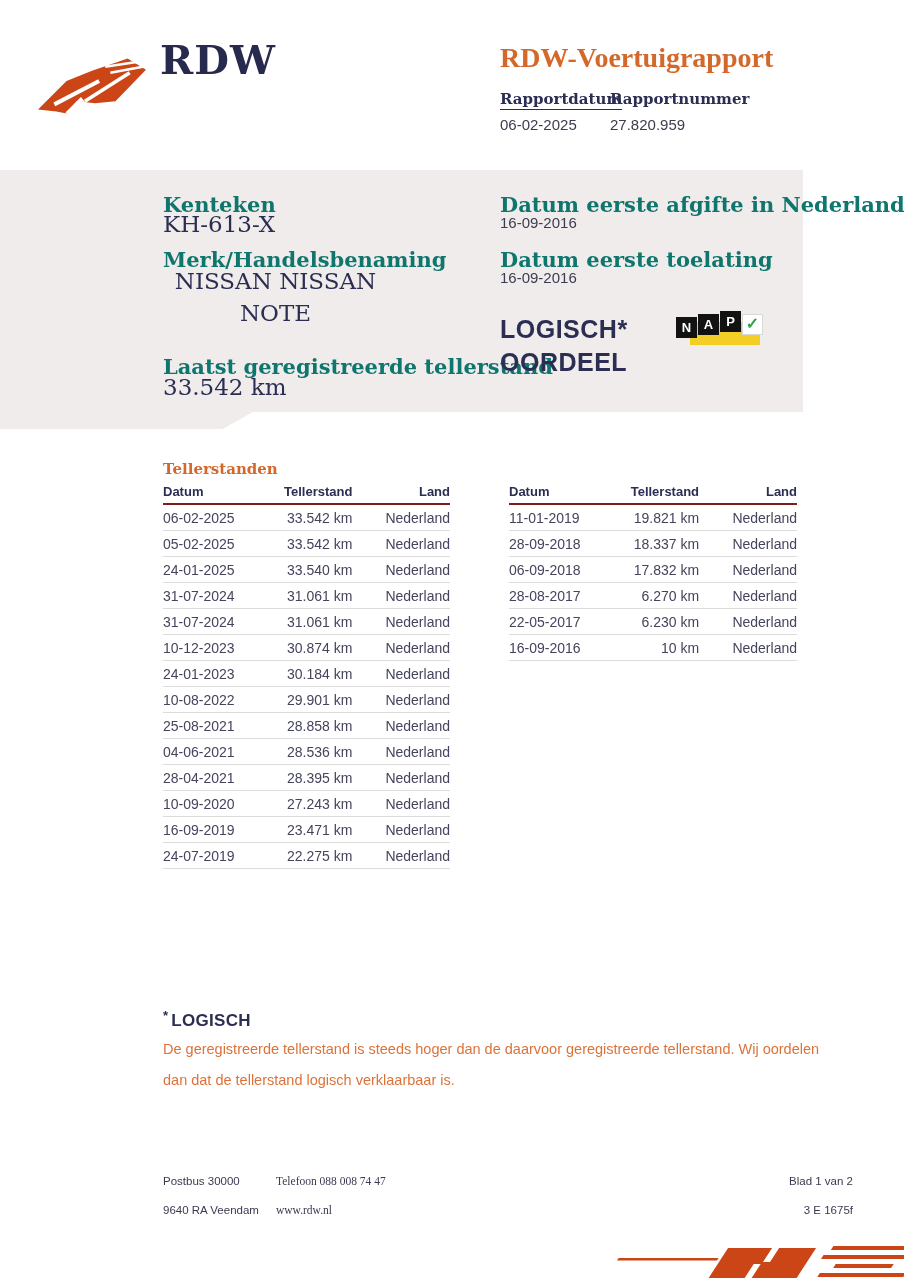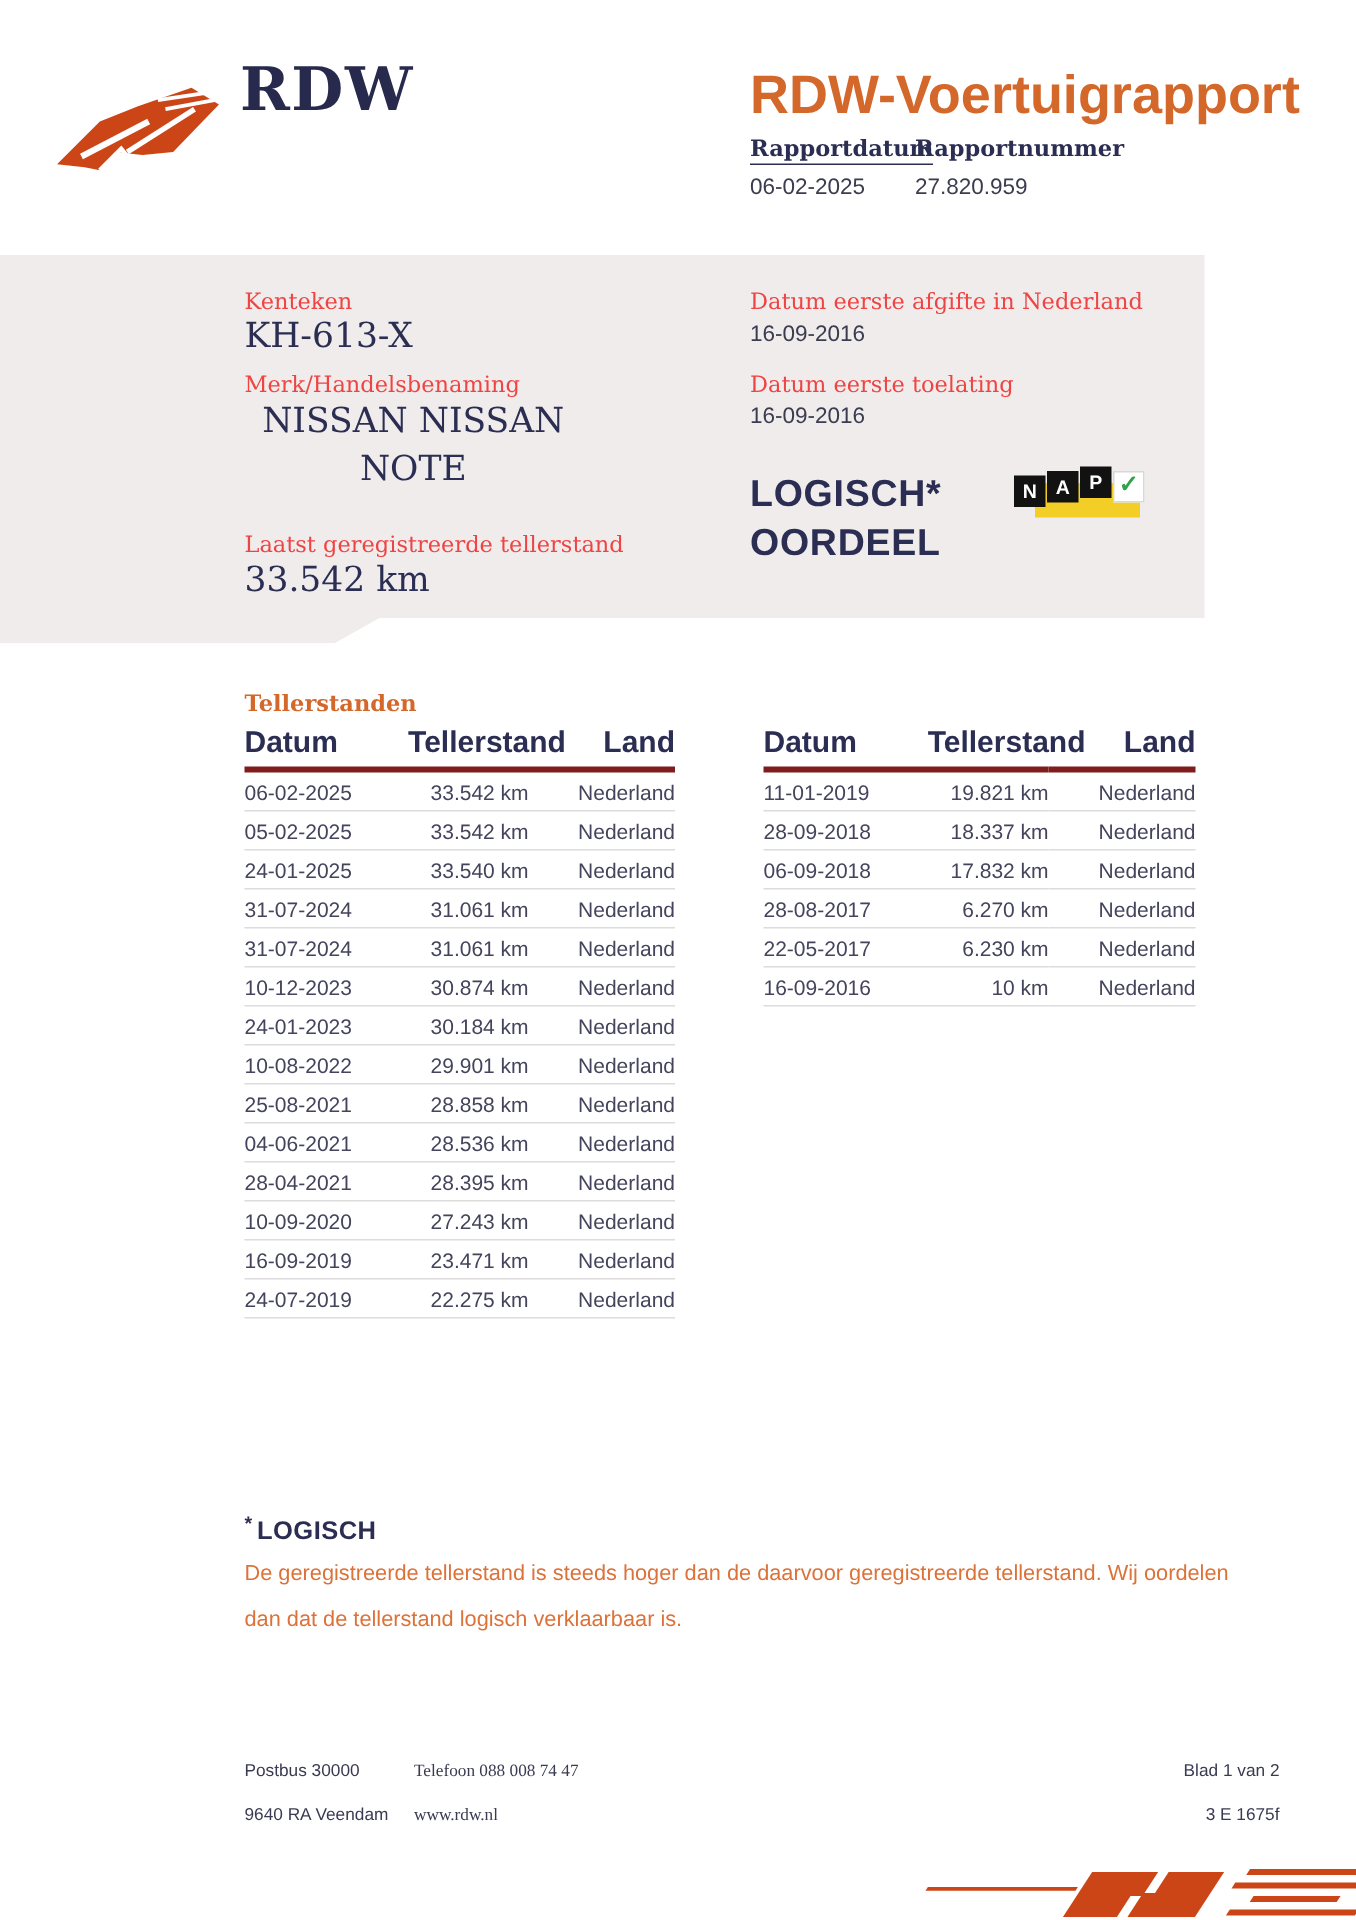--- a/index.html
+++ b/index.html
@@ -10,41 +10,41 @@
   }
   
   .logo-svg{position:absolute;left:36px;top:50px;width:112px;height:68px;}
   .brand{
     position:absolute;left:160px;top:36px;
     font-family:"DejaVu Serif",serif;font-weight:bold;font-size:40px;
     color:#272A4D;letter-spacing:1px;
   }
   .doc-title{
     position:absolute;left:500px;top:42px;
-    font-family:Liberation Sans, sans-serif;font-weight:bold;font-size:36px;
+    font-family:Liberation Serif, serif;font-weight:bold;font-size:28px;
     color:#D4682A;
   }
   .meta-label{
     position:absolute;top:90px;
     font-family:"DejaVu Serif",serif;font-weight:bold;font-size:15px;color:#2B2E52;
   }
   .meta-label.l1{left:500px;border-bottom:1.5px solid #2B2E52;padding-bottom:1px;}
   .meta-label.l2{left:610px;}
   .meta-value{position:absolute;top:116px;font-size:15px;color:#3C3C50;}
   .meta-value.v1{left:500px;}
   .meta-value.v2{left:610px;}
   
   .panel{position:absolute;left:0;top:170px;width:803px;height:242px;background:#EFECEB;}
   .panel-wedge{
     position:absolute;left:0;top:412px;width:253px;height:17px;background:#EFECEB;
     clip-path:polygon(0 0,100% 0,88% 100%,0 100%);
   }
   .flabel{
-    position:absolute;font-family:"DejaVu Serif",serif;font-weight:normal;
-    font-size:15px;color:#ef4444;
+    position:absolute;font-family:"DejaVu Serif",serif;font-weight:bold;
+    font-size:21px;color:#0f766e;
   }
   .serif-value{
     position:absolute;font-family:"DejaVu Serif",serif;
     font-size:23px;color:#2B2E52;line-height:32px;
   }
   .sans-value{position:absolute;font-size:15px;color:#3C3C50;}
   .oordeel{
     position:absolute;left:500px;top:313px;
     font-weight:bold;font-size:25px;line-height:33px;color:#2B2E52;letter-spacing:.5px;
   }
@@ -65,22 +65,22 @@
   }
   
   .section-title{
     position:absolute;left:163px;top:460px;
     font-family:"DejaVu Serif",serif;font-weight:bold;font-size:15px;color:#D4682A;
   }
   .km-table{position:absolute;top:484px;border-collapse:collapse;table-layout:fixed;}
   .km-table.left{left:163px;width:287px;}
   .km-table.right{left:509px;width:288px;}
   .km-table th{
-    font-size:20px;font-weight:bold;color:#2B2E52;text-align:left;
-    border-bottom:4px solid #7f1d1d;padding:0 0 4px 0;
+    font-size:13px;font-weight:bold;color:#2B2E52;text-align:left;
+    border-bottom:2px solid #7f1d1d;padding:0 0 4px 0;
   }
   .km-table td{
     font-size:14px;color:#44445C;padding:5px 0 4px 0;
     border-bottom:1px solid #DDDBDB;white-space:nowrap;
   }
   .km-table th:nth-child(1){width:38%;}
   .km-table th:nth-child(2){width:28%;text-align:right;}
   .km-table th:nth-child(3){width:34%;text-align:right;}
   .km-table td:nth-child(2),.km-table td:nth-child(3){text-align:right;}
   

